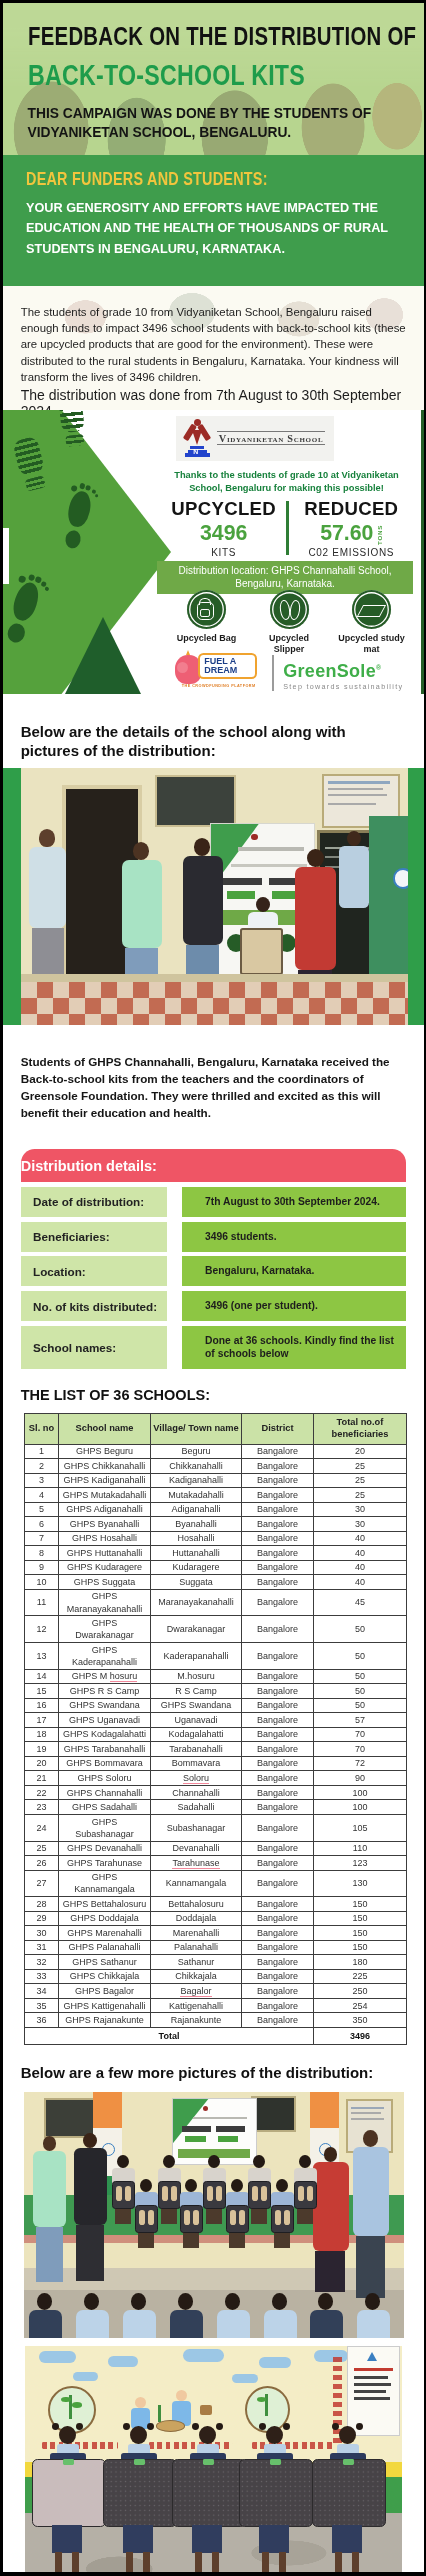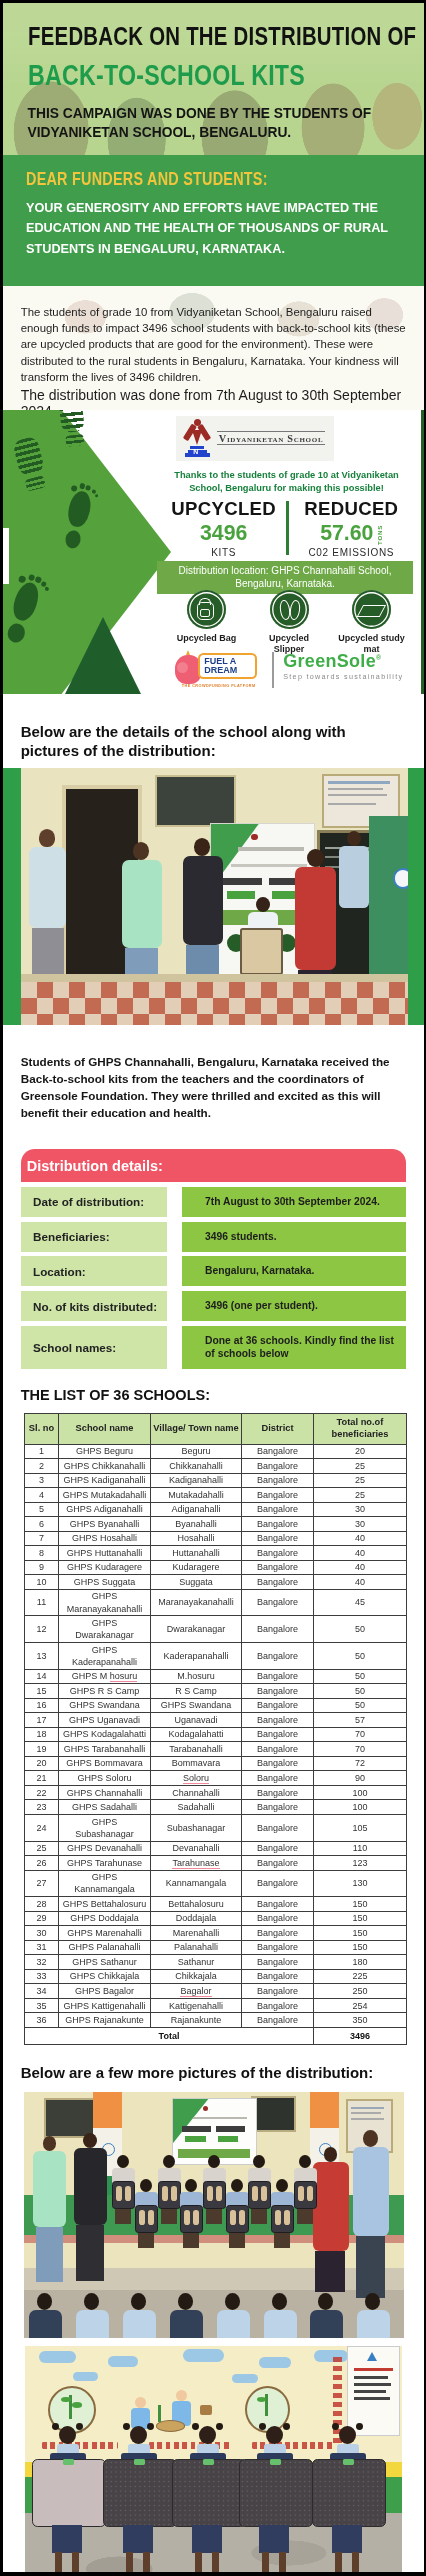--- a/index.html
+++ b/index.html
@@ -57,21 +57,21 @@
   .stat-label{font-size:18.6px;font-weight:800;color:#141414;letter-spacing:0.3px;}
   .stat-value{font-size:21.3px;font-weight:800;color:#4aa23e;margin-top:1.4px;}
   .stat-unit{font-size:10px;color:#2a2a2a;letter-spacing:0.7px;margin-top:0.7px;}
   .vdiv{width:2.1px;background:#2f7d35;margin:2.8px 4.1px;}
   .tons{display:inline-block;writing-mode:vertical-rl;transform:rotate(180deg);font-size:6.2px;font-weight:700;color:#4aa23e;letter-spacing:0.7px;vertical-align:middle;margin-left:2.1px;}
   .locband{position:absolute;left:157px;top:151px;width:256px;background:#6fa947;color:#fff;font-size:10px;line-height:1.3;text-align:center;padding:3.4px 5.5px;box-sizing:border-box;}
   .kits-row{position:absolute;left:172px;top:180px;width:234px;display:flex;justify-content:space-between;}
   .kit{width:69px;text-align:center;}
   .kit-circle{width:39px;height:39px;margin:0 auto;border-radius:50%;background:#265c27;box-shadow:inset 0 0 0 2.1px #265c27,inset 0 0 0 3.4px #ffffff;position:relative;}
   .kit-label{margin-top:4.1px;font-size:9px;font-weight:800;color:#1c1c1c;line-height:1.25;}
-  .partners{position:absolute;left:172px;top:242px;width:234px;display:flex;align-items:flex-start;justify-content:center;gap:9.6px;}
+  .partners{position:absolute;left:172px;top:242px;width:234px;display:flex;align-items:flex-end;justify-content:center;gap:9.6px;}
   .fad{position:relative;width:88px;height:39px;}
   .fad-box{position:absolute;left:23.4px;top:1.4px;width:59px;height:26px;border:2.1px solid #f0a32f;border-radius:5.5px;background:#fff;
            display:flex;flex-direction:column;justify-content:center;padding-left:4.1px;box-sizing:border-box;}
   .fad-line{font-size:9px;font-weight:800;color:#1c3f88;line-height:1.05;}
   .fad-el{position:absolute;left:0;top:2.8px;width:27.5px;height:29px;background:#ee5f74;border-radius:46% 46% 42% 42%;}
   .fad-ear{position:absolute;left:2.8px;top:6.9px;width:11px;height:11px;background:#f27e8e;border-radius:50%;}
   .fad-flame{position:absolute;left:11px;top:-2.1px;width:0;height:0;border-left:2.8px solid transparent;border-right:2.8px solid transparent;border-bottom:5.5px solid #f0a32f;}
   .fad-tag{position:absolute;left:0;top:32px;width:88px;font-size:3.8px;letter-spacing:.12em;color:#e07f26;font-weight:700;text-align:center;}
   .pdiv{width:1.4px;height:36px;background:#9b9b9b;}
   .gs{text-align:left;}
@@ -85,21 +85,21 @@
   .dethead .h2{position:absolute;left:20.7px;top:27.5px;width:386px;}
   .photo-strip{display:flex;height:257px;}
   .gbar{background:#2f9e49;}
   .photo{position:relative;flex:1;overflow:hidden;background:#eae3c0;}
   .schoolpara{position:relative;height:124px;background:#fff;}
   .schoolpara p{position:absolute;left:20.7px;top:27.5px;width:386px;margin:0;font-size:11.7px;font-weight:600;line-height:1.48;color:#161616;}
 
   
   .ddwrap{margin:0 20.7px;}
   .ddhead{height:33px;background:#ef5565;border-radius:13.8px 13.8px 0 0;color:#fff;font-size:14.5px;font-weight:800;
-          display:flex;align-items:center;padding-left:6px;}
+          display:flex;align-items:center;padding-left:0;}
   .ddrow{display:flex;gap:15px;margin-top:4.8px;}
   .ddl{flex:0 0 146px;background:#cfe5a8;display:flex;align-items:center;padding-left:12.4px;font-size:11.7px;font-weight:800;color:#222;box-sizing:border-box;}
   .ddv{flex:1;background:#8dc643;display:flex;align-items:center;padding:4.1px 6.9px 4.1px 23.4px;font-size:10.3px;font-weight:600;color:#1d1d1d;box-sizing:border-box;line-height:1.35;}
   .h44{height:30px;} .h62{height:43px;}
 
   
   .listhead{margin:18px 0 0 20.7px;font-size:14.5px;font-weight:800;color:#111;}
   table.schools{border-collapse:collapse;margin:9.6px 0 0 24px;width:382px;table-layout:fixed;}
   table.schools th,table.schools td{border:1.1px solid #3c3c3c;text-align:center;vertical-align:middle;color:#333;}
   table.schools th{background:#cbe2a7;font-size:9.3px;font-weight:700;color:#222;padding:3.4px 2.1px;line-height:1.25;}

